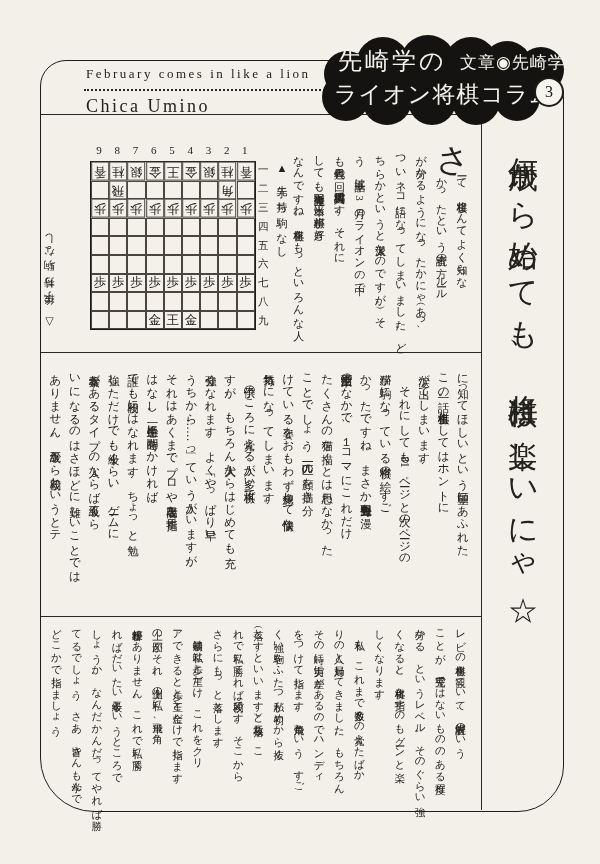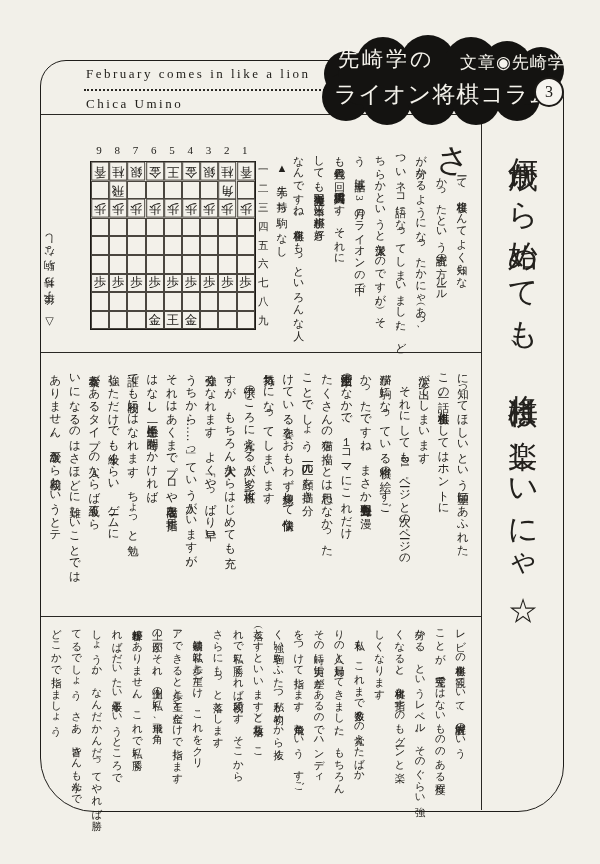--- a/index.html
+++ b/index.html
@@ -9,28 +9,28 @@
 
   
   #frame{left:40px;top:60px;width:522px;height:750px;border:1.6px solid #1f1d1a;
          border-radius:26px 38px 46px 54px;}
   .vline{border-left:1.4px solid #2a2824;width:0;}
   .hline{border-top:1.4px solid #2a2824;height:0;}
 
   
   #title-en{left:86px;top:66px;font-size:13px;letter-spacing:2.5px;}
   #rule-dotted{left:84px;top:89px;width:252px;border-bottom:2px dotted #2a2824;}
-  #author-en{left:86px;top:96px;font-size:13px;letter-spacing:2.5px;}
+  #author-en{left:86px;top:96px;font-size:18px;letter-spacing:2.5px;}
 
   
   #blob{left:322px;top:33px;width:244px;height:88px;z-index:3;}
   .bump{position:absolute;background:#141311;border-radius:50%;}
   #blob-core{position:absolute;left:16px;top:20px;width:210px;height:52px;background:#141311;border-radius:24px;}
   .blob-text{position:absolute;color:#f5f3ec;z-index:4;white-space:nowrap;}
-  #col-title-1{left:16px;top:12px;font-size:21px;letter-spacing:3px;}
+  #col-title-1{left:16px;top:12px;font-size:24px;letter-spacing:3px;}
   #col-title-2{left:12px;top:46px;font-size:23px;letter-spacing:1px;}
   #credit{left:138px;top:18px;font-size:17px;letter-spacing:1px;}
   #issue-badge{position:absolute;left:212px;top:44px;width:26px;height:26px;background:#f6f4ef;
                border:2px solid #1c1a17;border-radius:50%;z-index:5;display:flex;align-items:center;
                justify-content:center;font-size:16px;color:#1c1a17;}
 
   
   #headline{left:494px;top:134px;width:58px;height:668px;writing-mode:vertical-rl;
             font-size:30px;letter-spacing:4px;line-height:58px;}
 

